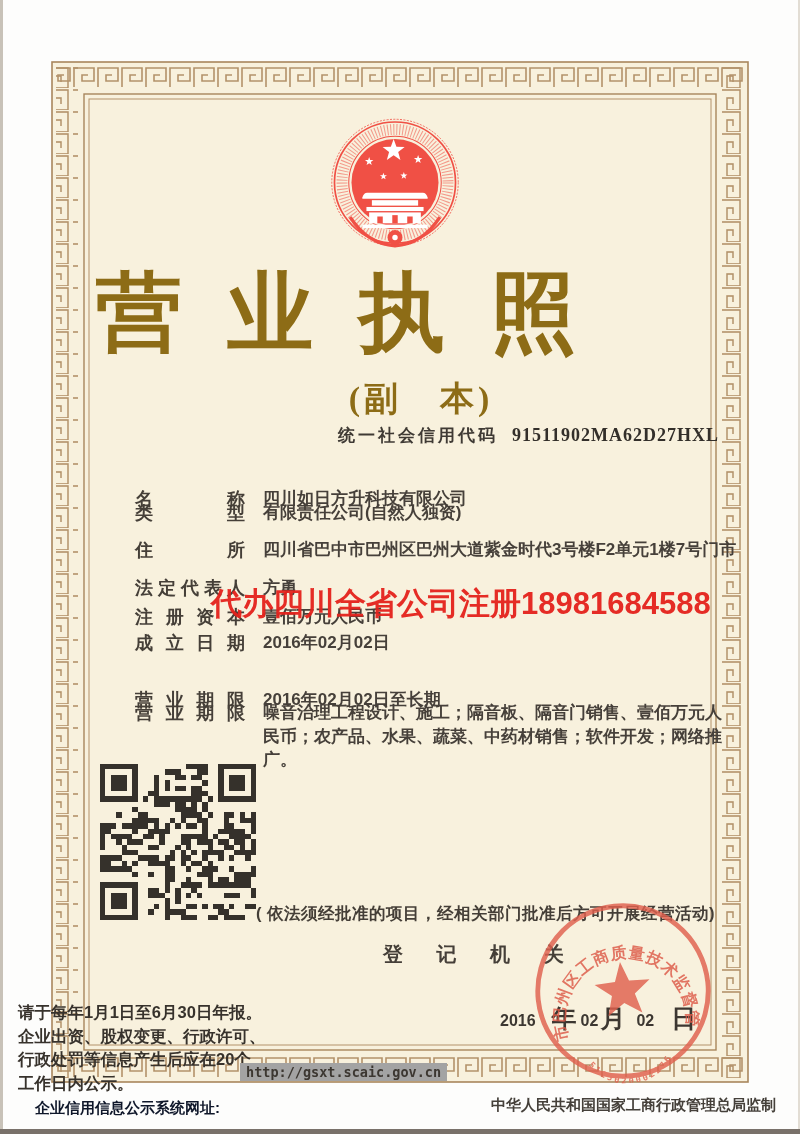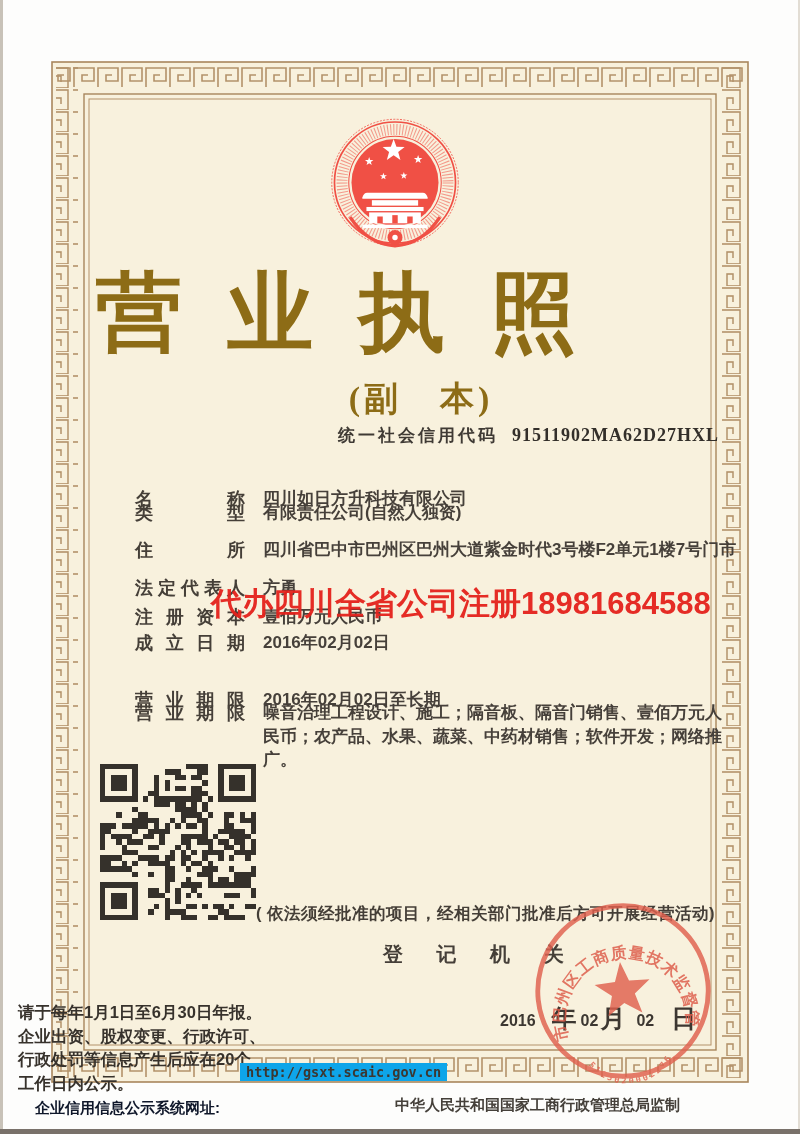--- a/index.html
+++ b/index.html
@@ -49,23 +49,23 @@
   .dchar{font-size:25px;font-weight:700;color:#3c3731;margin-top:8px;}
   .g1{margin-left:16px;} .g2{margin-left:4px;} .g3{margin-left:2px;}
   .g4{margin-left:11px;} .g5{margin-left:17px;}
   
   .seal{position:absolute;left:531px;top:899px;width:184px;height:184px;z-index:6;
         opacity:.82;transform:rotate(-6deg);}
   
   .annual{position:absolute;left:18px;top:1001px;width:248px;z-index:3;font-size:16.5px;
           font-weight:600;line-height:23.5px;color:#37322c;}
   .url{position:absolute;left:240px;top:1063px;z-index:3;font-family:"DejaVu Sans Mono","Liberation Mono",monospace;
-       font-size:13.5px;font-weight:700;color:#3c3731;background:#0ea5e9;padding:1px 6px;}
+       font-size:13.5px;font-weight:700;color:#3c3731;background:#a3a3a3;padding:1px 6px;}
   .site-label{position:absolute;left:35px;top:1099px;z-index:2;font-size:15px;font-weight:600;color:#0f172a;}
-  .issuer{position:absolute;left:12px;top:1096px;width:668px;text-align:right;z-index:2;
+  .issuer{position:absolute;left:4px;top:1096px;width:772px;text-align:right;z-index:2;
           font-size:15px;font-weight:600;color:#45403a;}
 </style>
 </head>
 <body>
 
 <div class="page">
 
   <svg class="frame" width="800" height="1134">
     <defs>
       <pattern id="gk" width="24" height="22" patternUnits="userSpaceOnUse">

